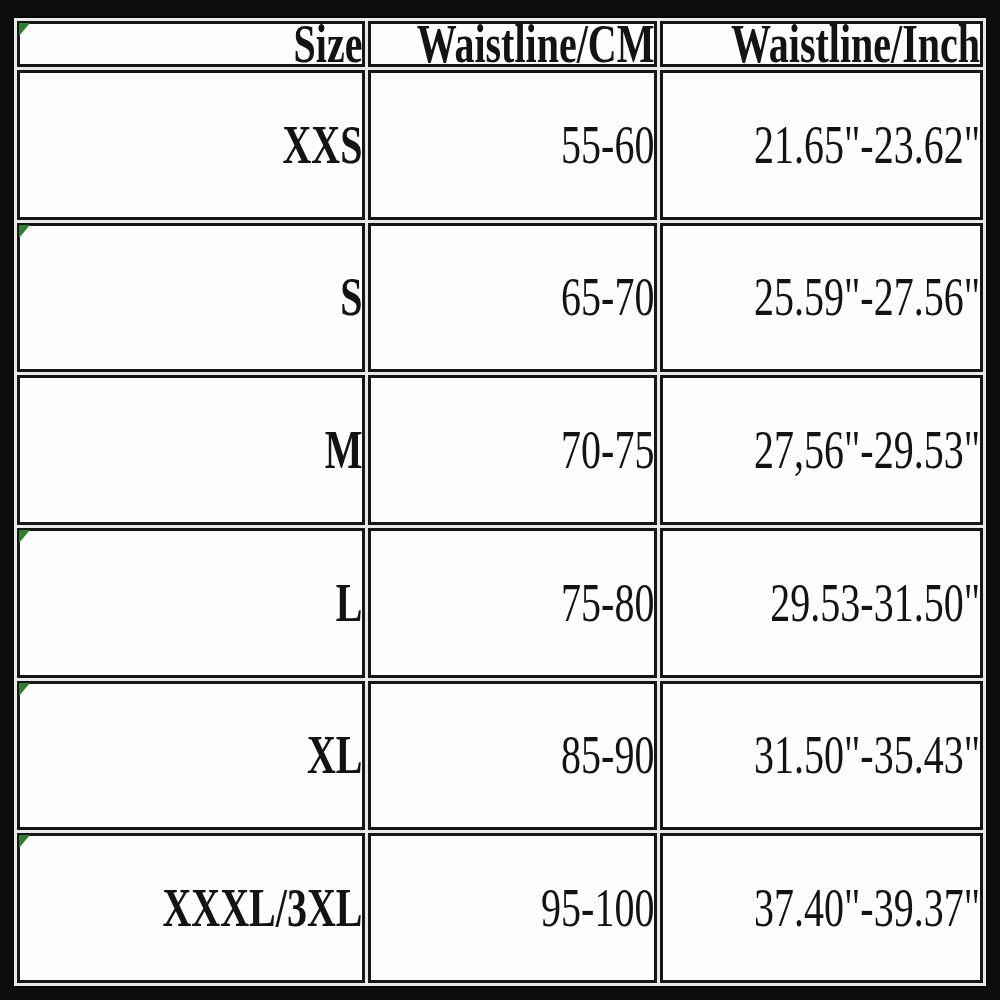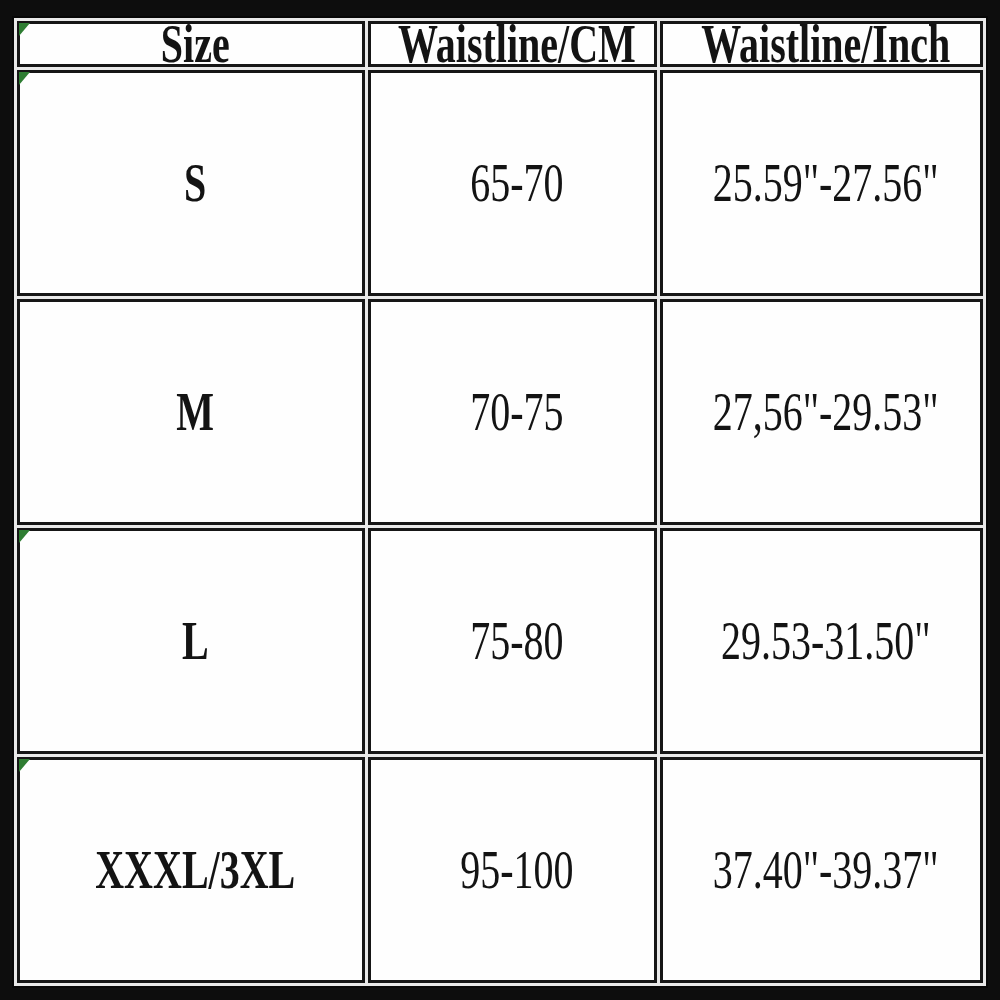--- a/index.html
+++ b/index.html
@@ -15,21 +15,21 @@
     border:2px solid #070707;
     table-layout:fixed;
   }
   col.c-size{width:36.3%;}
   col.c-cm{width:30.1%;}
   col.c-inch{width:33.6%;}
   th,td{
     border:3px solid #161616;
     background:#fefefe;
     padding:0 0 0 8px;
-    text-align:center;
+    text-align:right;
     vertical-align:middle;
     position:relative;
   }
   .t{
     display:inline-block;
     font-size:40px;
     line-height:1;
     color:#131313;
     white-space:nowrap;
     transform:scale(1,1.38);
@@ -63,35 +63,45 @@
           <th>
             <span class="t bold">Waistline/CM</span>
           </th>
           <th>
             <span class="t bold">Waistline/Inch</span>
           </th>
         </tr>
       </thead>
       <tbody id="chart-body">
           <tr>
+            <td><span class="t bold">XXS</span></td>
+            <td><span class="t">55-60</span></td>
+            <td><span class="t">21.65"-23.62"</span></td>
+          </tr>
+          <tr>
             <td><span class="marker" style="border-top-color: rgb(46, 125, 50);"></span><span class="t bold">S</span></td>
             <td><span class="t">65-70</span></td>
             <td><span class="t">25.59"-27.56"</span></td>
           </tr>
           <tr>
             <td><span class="t bold">M</span></td>
             <td><span class="t">70-75</span></td>
             <td><span class="t">27,56"-29.53"</span></td>
           </tr>
           <tr>
             <td><span class="marker" style="border-top-color: rgb(46, 125, 50);"></span><span class="t bold">L</span></td>
             <td><span class="t">75-80</span></td>
             <td><span class="t">29.53-31.50"</span></td>
           </tr>
           <tr>
+            <td><span class="marker" style="border-top-color: rgb(46, 125, 50);"></span><span class="t bold">XL</span></td>
+            <td><span class="t">85-90</span></td>
+            <td><span class="t">31.50"-35.43"</span></td>
+          </tr>
+          <tr>
             <td><span class="marker" style="border-top-color: rgb(46, 125, 50);"></span><span class="t bold">XXXL/3XL</span></td>
             <td><span class="t">95-100</span></td>
             <td><span class="t">37.40"-39.37"</span></td>
           </tr>
         </tbody>
     </table>
   </div>
 </div>
 
 </body></html>

